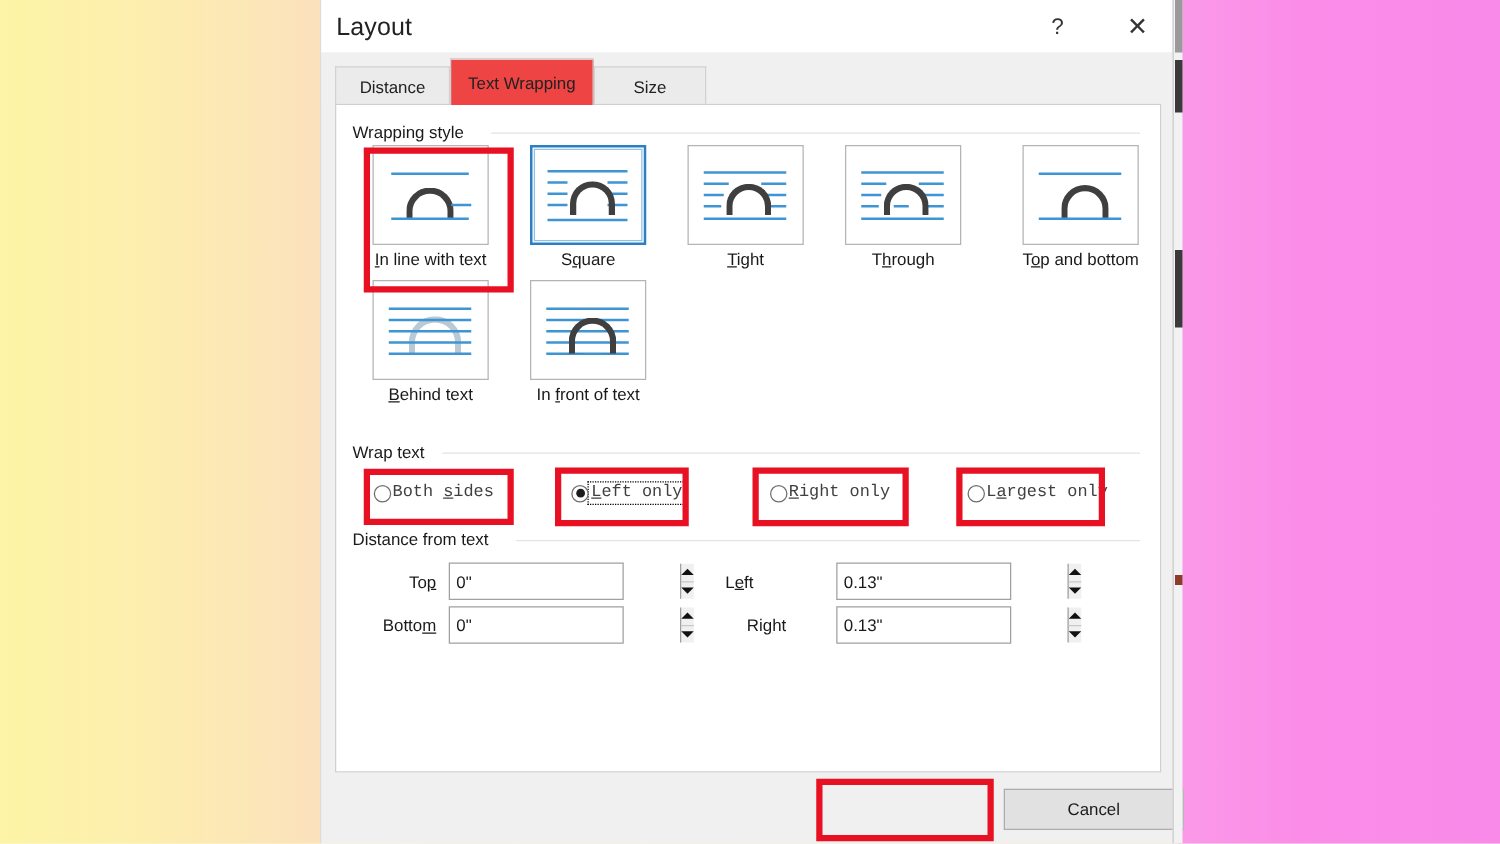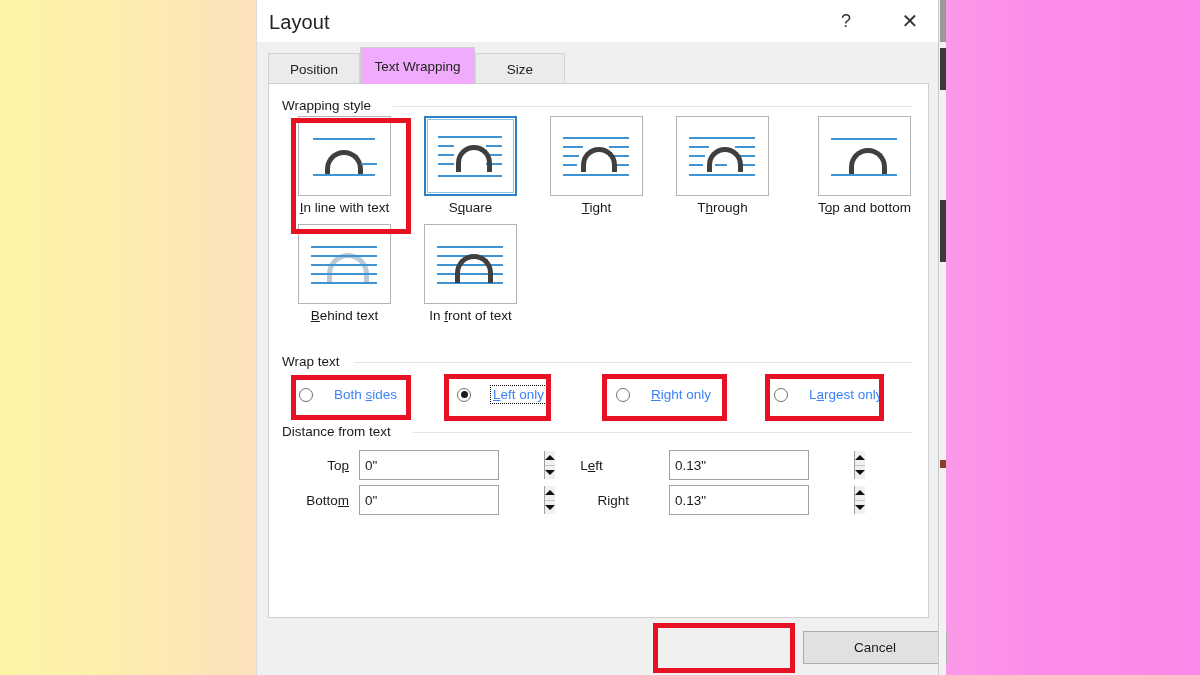--- a/index.html
+++ b/index.html
@@ -62,21 +62,21 @@
     position: absolute; top: 11px; height: 31px;
     box-sizing: border-box;
     background: #ebebeb;
     border: 1px solid #d2d2d2;
     border-bottom: none;
     font-size: 13.5px; color: #222;
     display: flex; align-items: center; justify-content: center;
     cursor: default;
   }
   .tab.active {
-    background: #f0abfc; top: 5px; height: 37px;
+    background: #ef4444; top: 5px; height: 37px;
     border-color: #cfcfcf; z-index: 3;
   }
   #tab-position { left: 11px; width: 92px; }
   #tab-textwrapping { left: 103px; width: 115px; }
   #tab-size { left: 218px; width: 90px; }
 
   .tabpanel {
     position: absolute; left: 11px; top: 83px;
     width: 661px; height: 535px;
     background: #ffffff;
@@ -131,21 +131,21 @@
   .radio-dot {
     width: 14px; height: 14px; border-radius: 50%;
     border: 1px solid #6e6e6e; background: #fff;
     box-sizing: border-box; position: relative; flex: none;
   }
   .radio-dot.checked::after {
     content: ""; position: absolute; left: 2.5px; top: 2.5px;
     width: 7px; height: 7px; border-radius: 50%; background: #1c1c1c;
   }
   .radio-label {
-    font-size: 13.5px; color: #3b82f6; margin-left: 21px; white-space: nowrap;
+    font-size: 13.5px; color: #404040; margin-left: 1px; white-space: nowrap; font-family: Liberation Mono, monospace;
   }
   .radio-label.focus {
     outline: 1px dotted #000; outline-offset: 1px; padding: 0 1px;
   }
 
   
   .field-label {
     position: absolute; font-size: 13.5px; color: #1a1a1a; text-align: right;
   }
   .spin {
@@ -209,21 +209,21 @@
 
   <div id="dialog">
 
     <div class="titlebar">
       <div class="title-text">Layout</div>
       <button class="title-btn" id="help-btn">?</button>
       <button class="title-btn" id="close-btn">✕</button>
     </div>
 
     <div class="tabstrip">
-      <div class="tab" id="tab-position">Position</div>
+      <div class="tab" id="tab-position">Distance</div>
       <div class="tab active" id="tab-textwrapping">Text Wrapping</div>
       <div class="tab" id="tab-size">Size</div>
     </div>
 
     <div class="tabpanel">
 
       <div class="group-label" style="left:13px; top:14px;">Wrapping style</div>
       <div class="group-rule" style="left:124px; top:22px; width:519px;"></div>
 
       <div class="wrapitem" style="left:29px; top:32px;">

